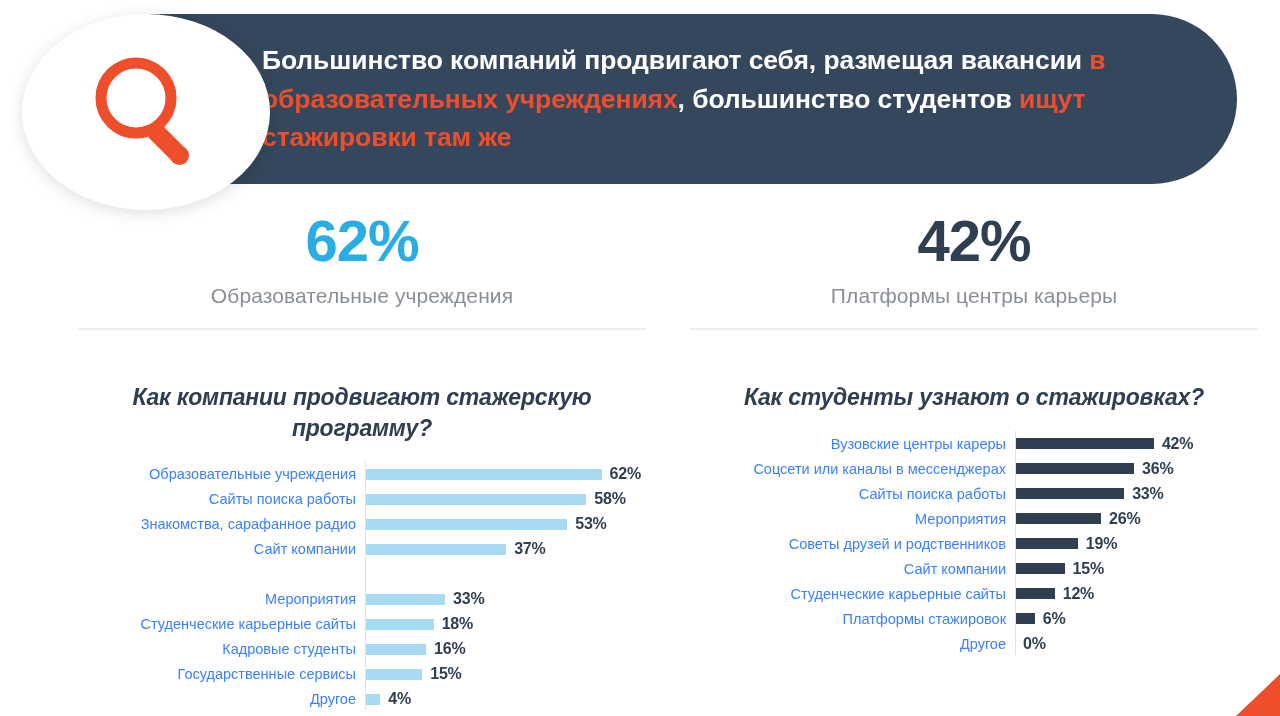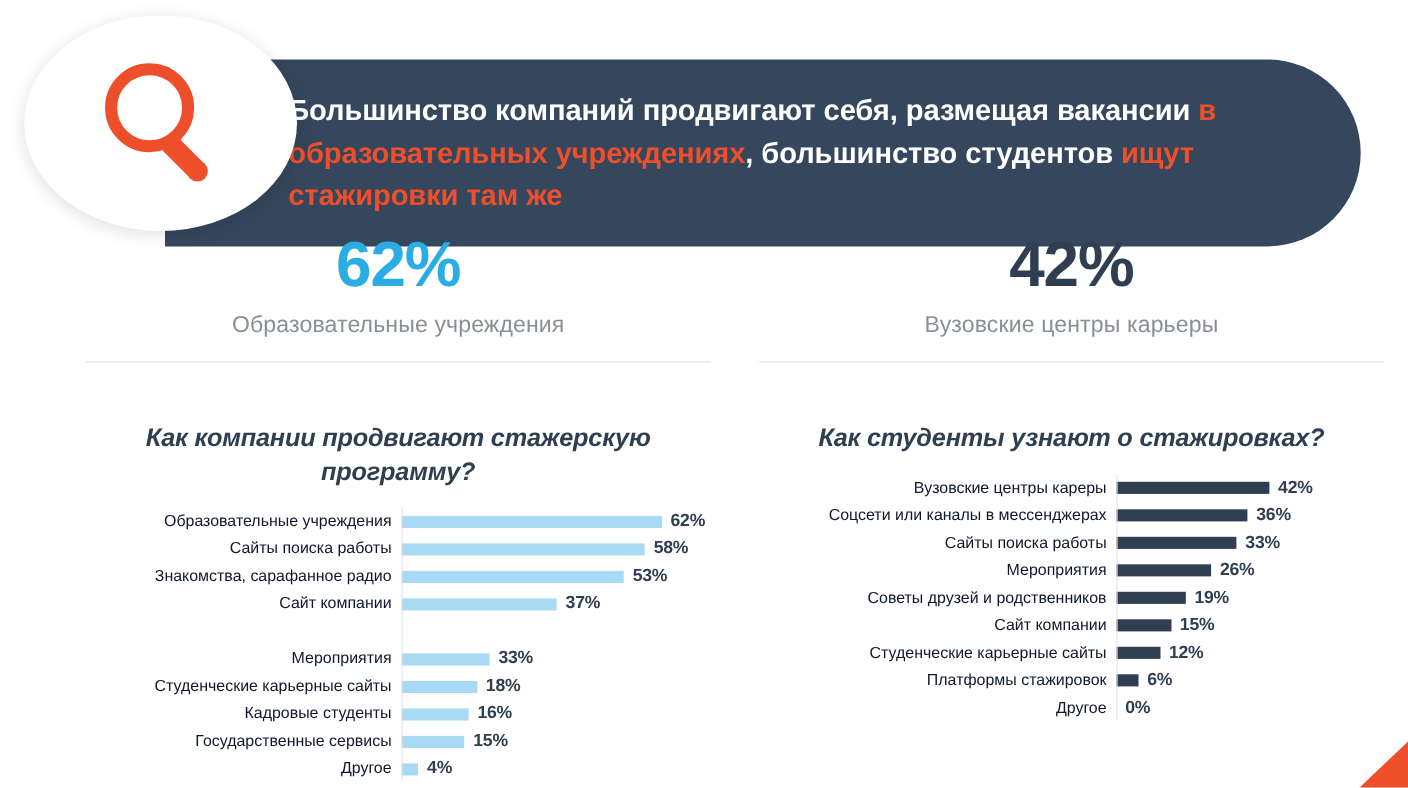--- a/index.html
+++ b/index.html
@@ -21,21 +21,20 @@
     left: 150px;
     top: 14px;
     width: 1087px;
     height: 170px;
     background: #35475c;
     border-radius: 0 85px 85px 0;
     box-sizing: border-box;
     padding: 24px 60px 24px 112px;
     display: flex;
     align-items: center;
-    margin-top: 40px;
   }
   #header-title {
     color: #ffffff;
     font-size: 26.5px;
     font-weight: bold;
     line-height: 1.45;
     letter-spacing: -0.1px;
   }
   .hl {
     color: #ef4e2b;
@@ -127,21 +126,21 @@
   #rows-right.chart-rows::before { left: 325px; }
 
   .bar-row {
     display: flex;
     align-items: center;
     height: 18px;
     margin-bottom: 7px;
   }
   .bar-label {
     font-size: 14.5px;
-    color: #0f172a;
+    color: #3b82f6;
     text-align: right;
     white-space: nowrap;
     padding-right: 9px;
     box-sizing: border-box;
   }
   #rows-left  .bar-label { width: 287px; }
   #rows-right .bar-label { width: 325px; }
 
   .bar-track {
     flex: 1;
@@ -193,21 +192,21 @@
 </div>
 
 <div id="stat-col-left" class="stat-col">
   <div id="stat-value-left" class="stat-value" style="color: rgb(41, 173, 228);">62%</div>
   <div class="stat-label">Образовательные учреждения</div>
   <div class="stat-divider"></div>
 </div>
 
 <div id="stat-col-right" class="stat-col">
   <div id="stat-value-right" class="stat-value" style="color: rgb(47, 62, 80);">42%</div>
-  <div class="stat-label">Вузовские центры карьеры</div>
+  <div class="stat-label">Платформы центры карьеры</div>
   <div class="stat-divider"></div>
 </div>
 
 <div id="chart-panel-left" class="chart-panel">
   <div class="chart-title">Как компании продвигают стажерскую программу?</div>
   <div id="rows-left" class="chart-rows">
       <div class="bar-row">
         <div class="bar-label">Образовательные учреждения</div>
         <div class="bar-track">
           <div class="bar-fill" style="width: 236.554px; background: rgb(169, 218, 244);"></div>

